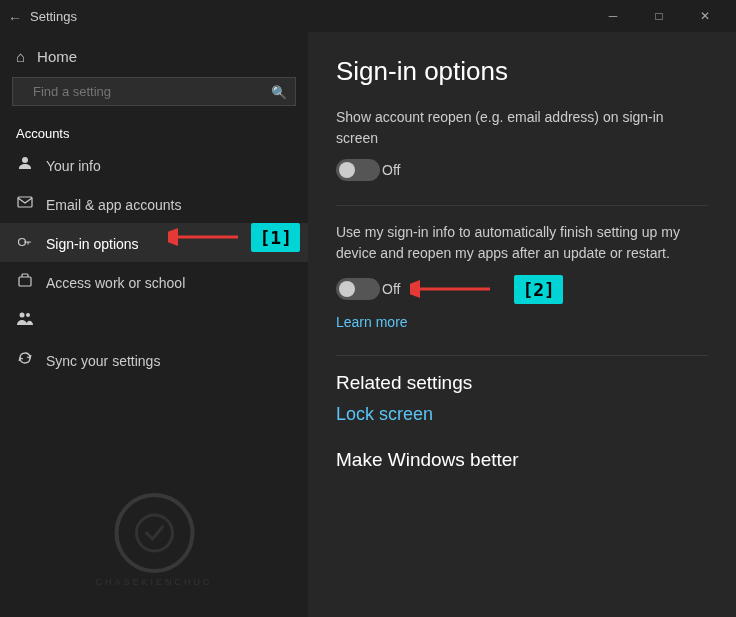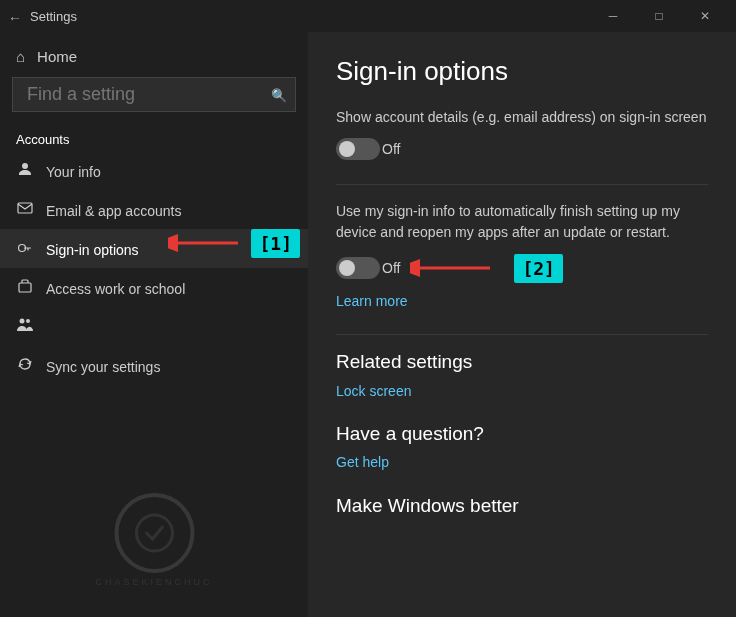--- a/index.html
+++ b/index.html
@@ -79,22 +79,22 @@
 
     .search-container {
       margin: 0 12px 12px 12px;
       position: relative;
     }
     .search-input {
       width: 100%;
       background: #2d2d2d;
       border: 1px solid #444;
       color: #ccc;
-      padding: 6px 30px 6px 14px;
-      font-size: 18px;
+      padding: 6px 30px 6px 20px;
+      font-size: 13px;
       outline: none;
     }
     .search-icon {
       position: absolute;
       right: 8px;
       top: 50%;
       transform: translateY(-50%);
       color: #888;
       font-size: 13px;
     }
@@ -217,21 +217,21 @@
     .section-title {
       color: #fff;
       font-size: 19px;
       font-weight: 400;
       margin-bottom: 10px;
       margin-top: 4px;
     }
 
     .related-link {
       color: #5bc4f5;
-      font-size: 14px;
+      font-size: 18px;
       cursor: pointer;
       display: block;
       margin-bottom: 4px;
     }
 
     .question-title {
       color: #fff;
       font-size: 19px;
       font-weight: 400;
       margin-top: 16px;
@@ -407,21 +407,21 @@
       </div>
     </div>
 
   </div>
 
   <div class="content">
 
     <h1 class="page-title">Sign-in options</h1>
 
     <div class="setting-block">
-      <div class="setting-description">Show account details (e.g. email address) on sign-in screen</div>
+      <div class="setting-description">Show account reopen (e.g. email address) on sign-in screen</div>
       <div class="toggle-row">
         <div class="toggle off"></div>
         <span class="toggle-label">Off</span>
       </div>
     </div>
 
     <hr class="divider">
 
     <div class="setting-block">
       <div class="setting-description">Use my sign-in info to automatically finish setting up my device and reopen my apps after an update or restart.</div>
@@ -444,24 +444,20 @@
       <a class="learn-more">Learn more</a>
     </div>
 
     <hr class="divider">
 
     <div class="setting-block">
       <div class="section-title">Related settings</div>
       <a class="related-link">Lock screen</a>
     </div>
 
-    <div class="setting-block">
-      <div class="question-title">Have a question?</div>
-      <a class="get-help">Get help</a>
-    </div>
 
     <div class="setting-block">
       <div class="question-title">Make Windows better</div>
     </div>
 
   </div>
 
 </div>
 
 </body></html>

